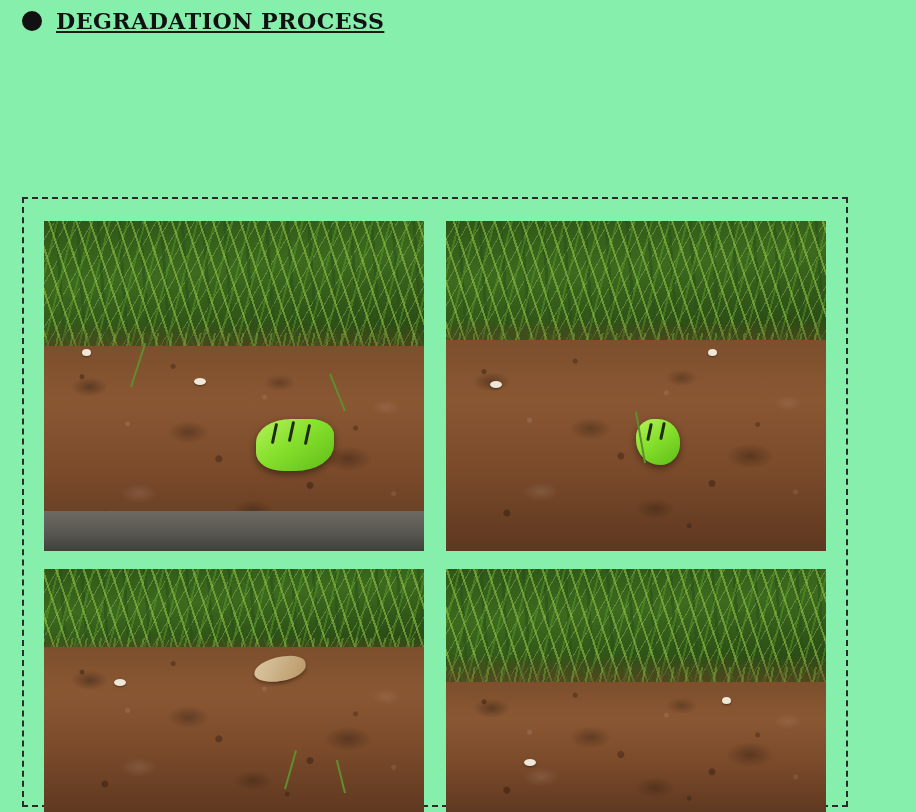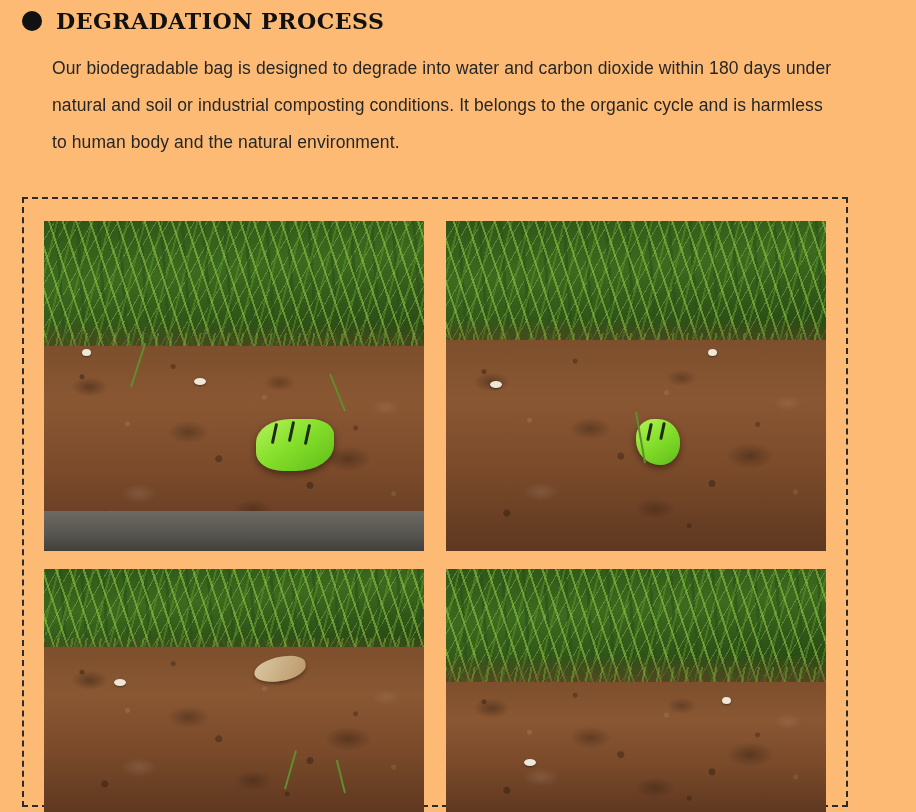--- a/index.html
+++ b/index.html
@@ -13,21 +13,22 @@
     height: 812px;
     overflow: hidden;
     font-family: "Liberation Sans", sans-serif;
     color: #1a1a1a;
   }
 
   .page {
     position: relative;
     width: 916px;
     height: 812px;
-    background: #fdba74;
+    background: #86efac;
+    text-decoration: underline;
   }
 
   
   .heading-row {
     display: flex;
     align-items: center;
     gap: 14px;
     padding: 6px 0 0 22px;
     height: 34px;
   }
@@ -208,21 +209,20 @@
 </head>
 <body>
 
 <div class="page">
 
   <div class="heading-row">
     <span class="bullet-dot"></span>
     <span class="heading-title">DEGRADATION PROCESS</span>
   </div>
 
-  <p class="intro">Our biodegradable bag is designed to degrade into water and carbon dioxide within 180 days under natural and soil or industrial composting conditions. It belongs to the organic cycle and is harmless to human body and the natural environment.</p>
 
   <div class="gallery">
     <div class="grid">
 
       <div class="photo tall">
         <div class="grass"></div>
         <div class="grass-fringe"></div>
         <div class="shadow-band"></div>
         <div class="soil"></div>
         <div class="road-strip"></div>

